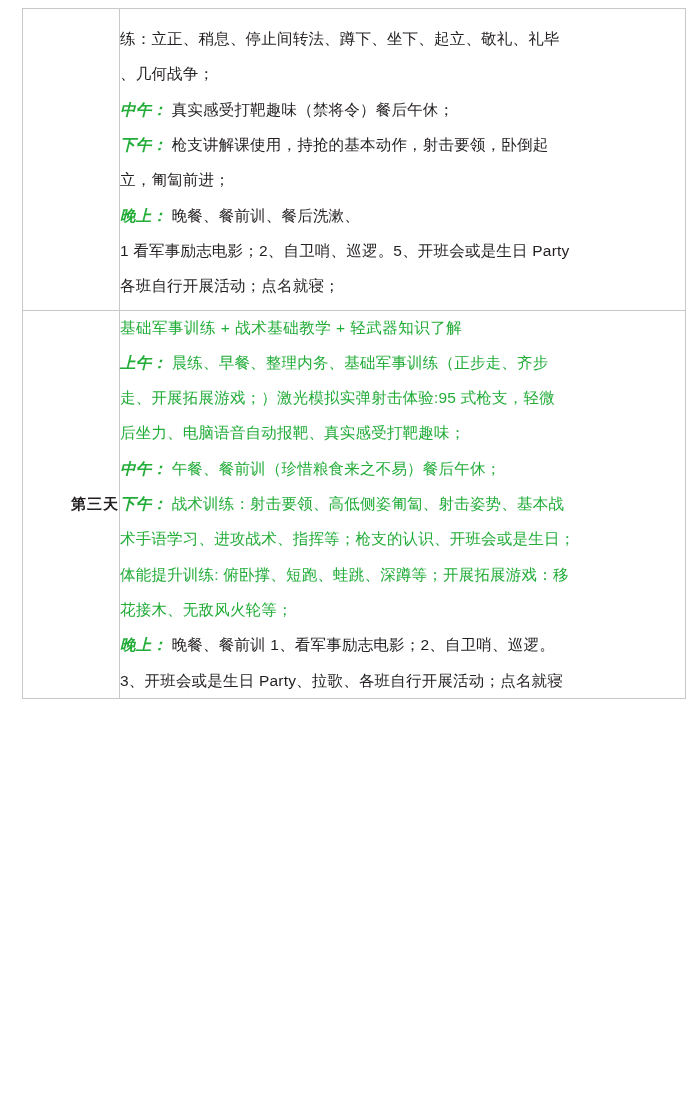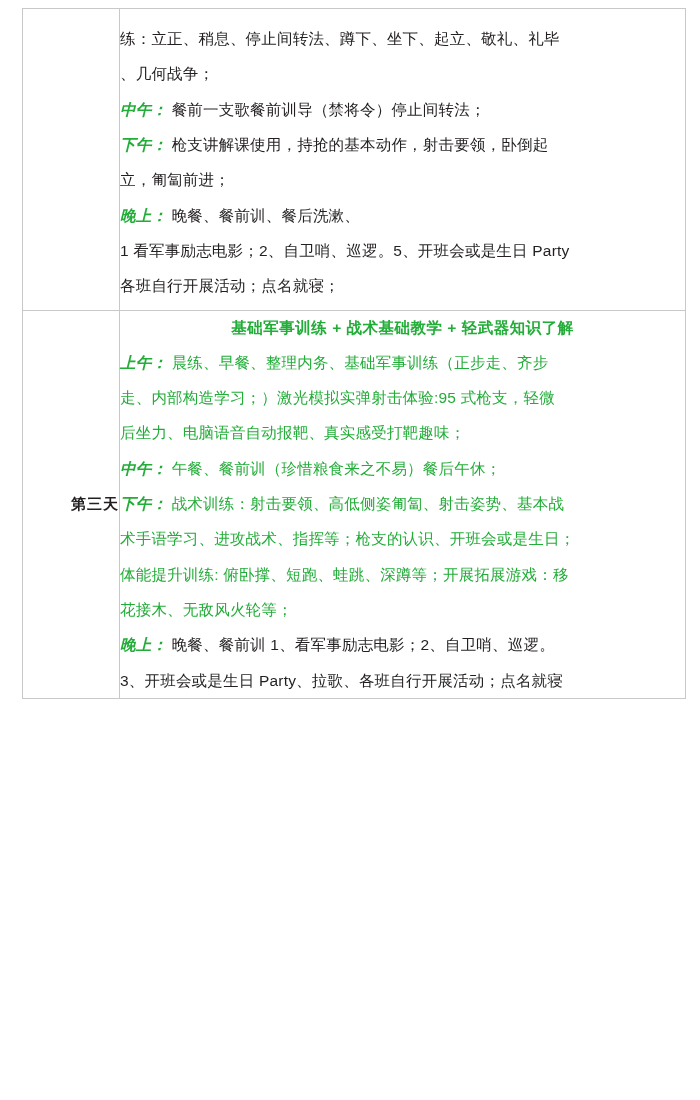--- a/index.html
+++ b/index.html
@@ -49,23 +49,23 @@
     letter-spacing: 0.2px;
     text-align: justify;
   }
   .label {
     color: #22ac38;
     font-weight: bold;
     font-style: italic;
   }
   .heading {
     color: #22ac38;
-    font-weight: bold;
+    font-weight: normal;
     font-size: 15.5px;
-    text-align: center;
+    text-align: left;
     line-height: 2.2;
     letter-spacing: 0.5px;
   }
   .body-green {
     color: #22ac38;
   }
   .row-first td.content { padding-top: 12px; padding-bottom: 6px; }
   .row-last td.content { padding-top: 8px; padding-bottom: 8px; }
 </style>
 </head>
@@ -79,21 +79,21 @@
       <td class="daycell"></td>
       <td class="content">
         <div class="line">
           <span>练：立正、稍息、停止间转法、蹲下、坐下、起立、敬礼、礼毕</span>
         </div>
         <div class="line">
           <span>、几何战争；</span>
         </div>
         <div class="line">
           <span class="label">中午：</span>
-          <span>餐前一支歌餐前训导（禁将令）停止间转法；</span>
+          <span>真实感受打靶趣味（禁将令）餐后午休；</span>
         </div>
         <div class="line">
           <span class="label">下午：</span>
           <span>枪支讲解课使用，持抢的基本动作，射击要领，卧倒起</span>
         </div>
         <div class="line">
           <span>立，匍匐前进；</span>
         </div>
         <div class="line">
           <span class="label">晚上：</span>
@@ -110,21 +110,21 @@
 
     <tr>
       <td class="daycell">第三天</td>
       <td class="content">
         <div class="heading">基础军事训练 + 战术基础教学 + 轻武器知识了解</div>
         <div class="line body-green">
           <span class="label">上午：</span>
           <span>晨练、早餐、整理内务、基础军事训练（正步走、齐步</span>
         </div>
         <div class="line body-green">
-          <span>走、内部构造学习；）激光模拟实弹射击体验:95 式枪支，轻微</span>
+          <span>走、开展拓展游戏；）激光模拟实弹射击体验:95 式枪支，轻微</span>
         </div>
         <div class="line body-green">
           <span>后坐力、电脑语音自动报靶、真实感受打靶趣味；</span>
         </div>
         <div class="line body-green">
           <span class="label">中午：</span>
           <span>午餐、餐前训（珍惜粮食来之不易）餐后午休；</span>
         </div>
         <div class="line body-green">
           <span class="label">下午：</span>

